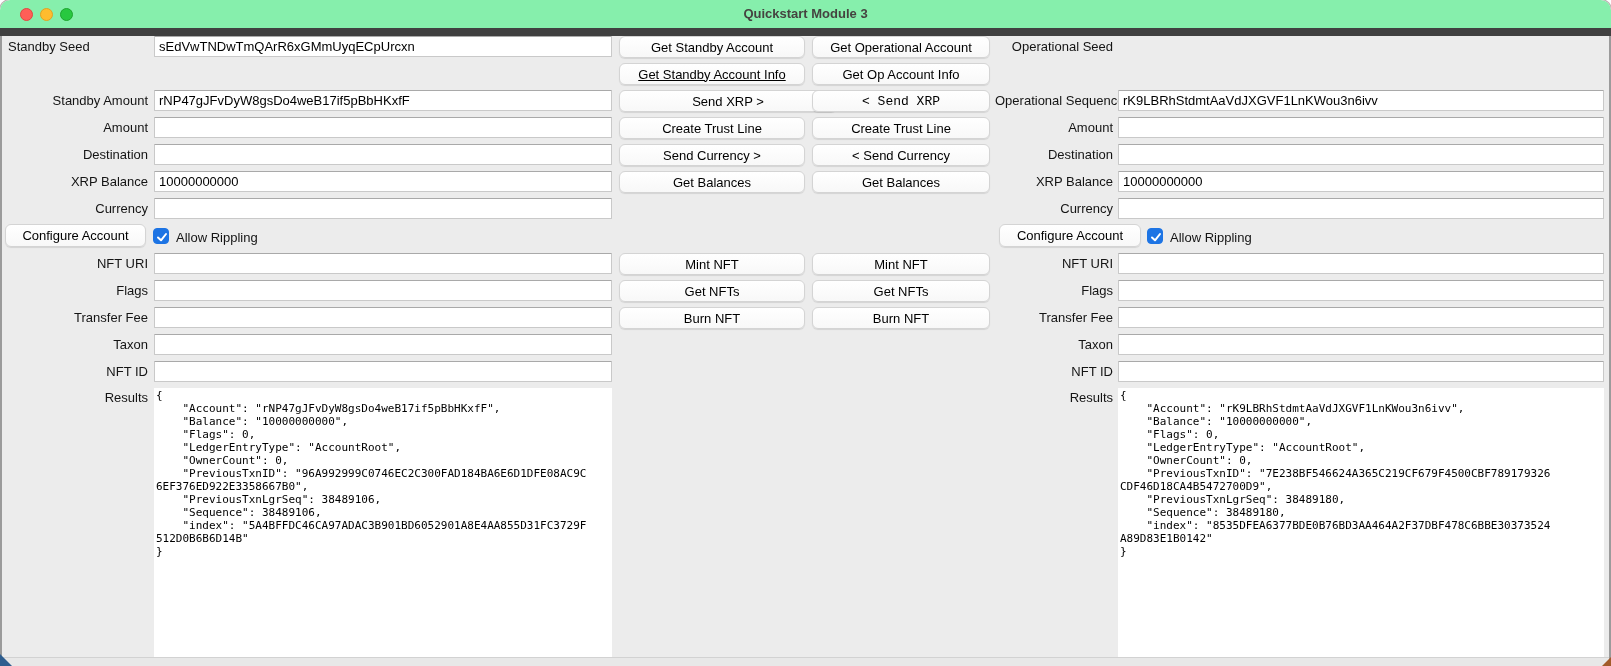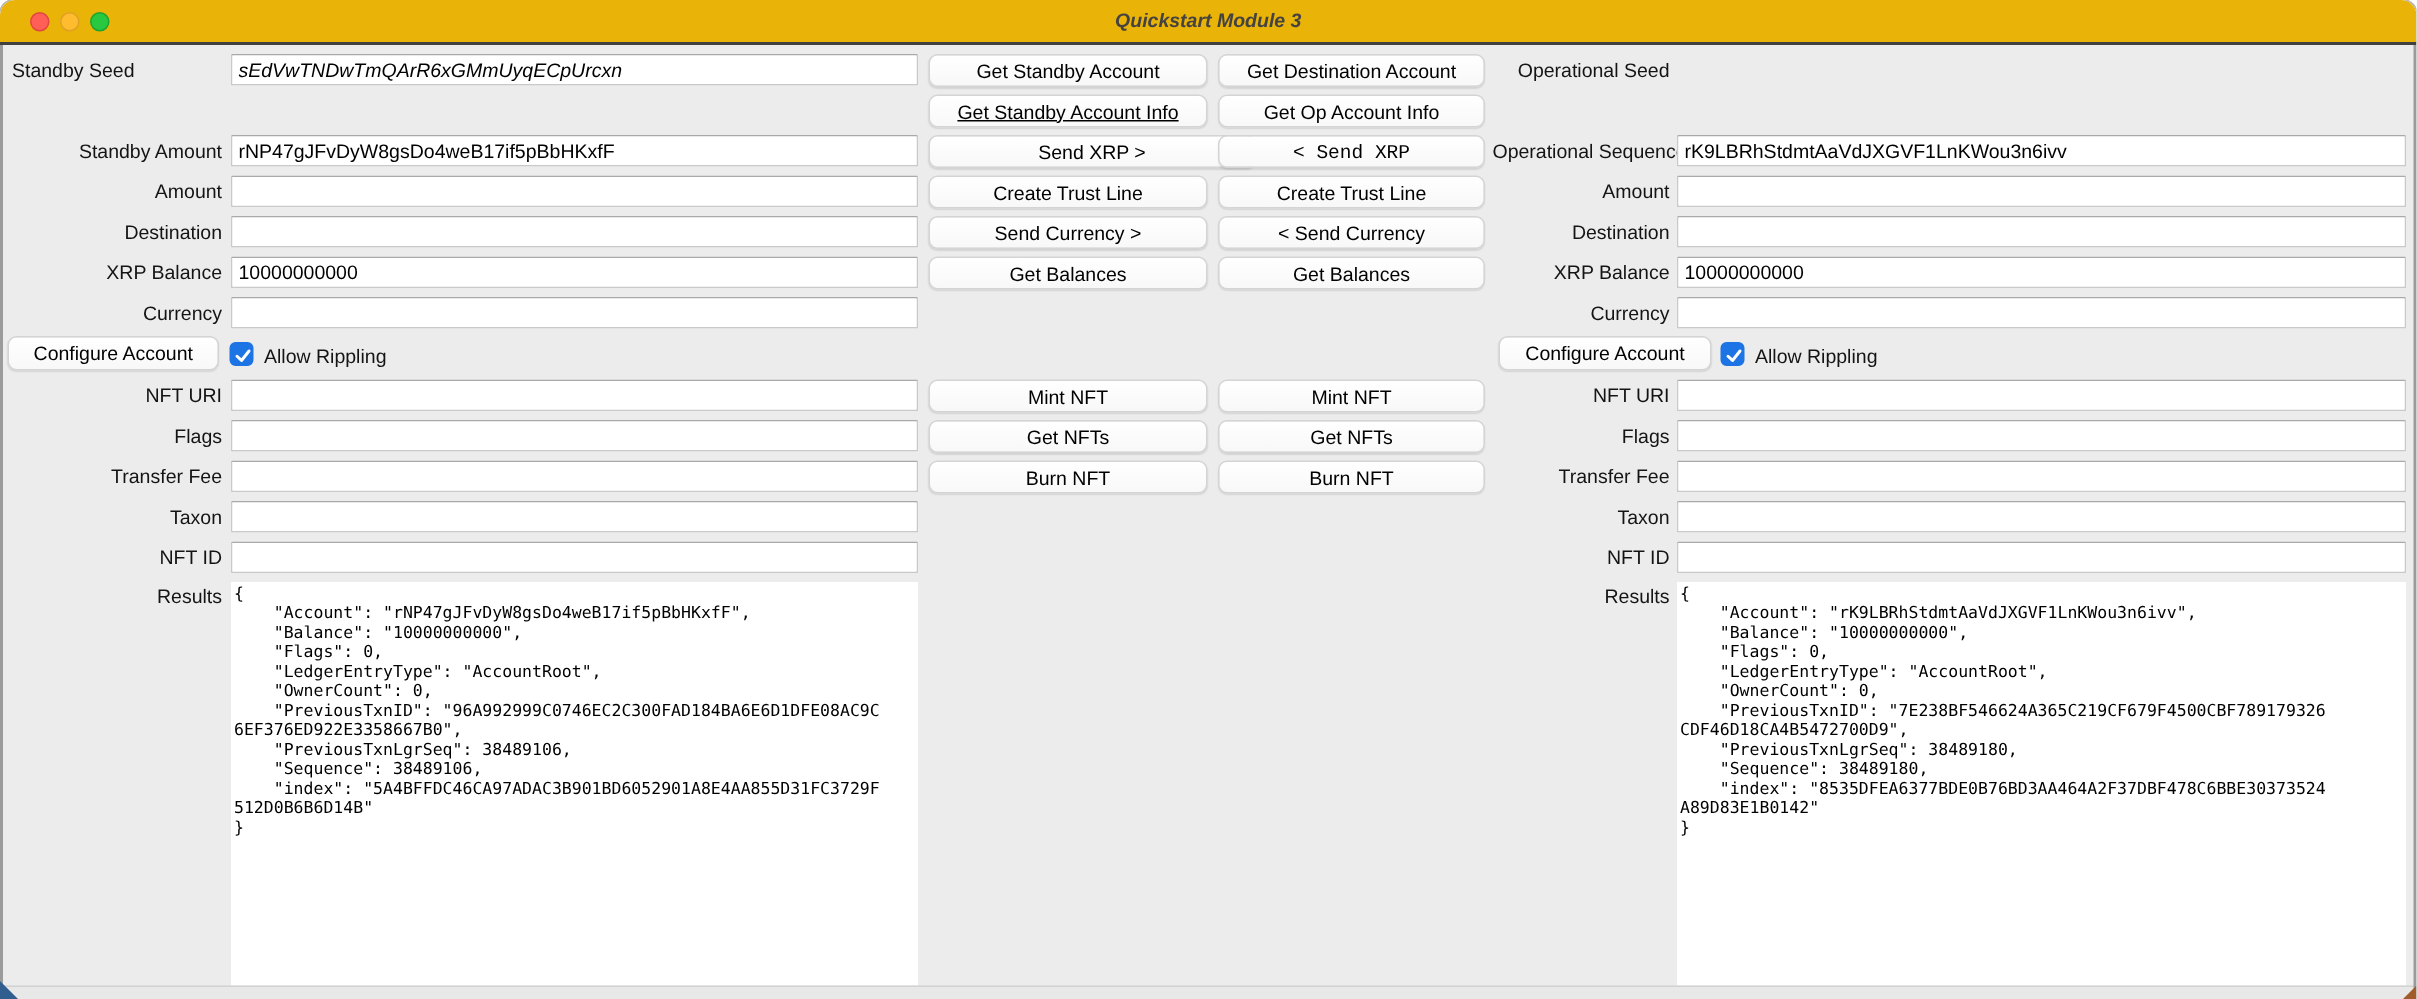--- a/index.html
+++ b/index.html
@@ -6,22 +6,22 @@
   .window {
     position:relative; width:1611px; height:666px;
     background:#ECECEC; overflow:hidden;
     border-radius:10px 10px 0 0;
     font-family:"Liberation Sans", sans-serif;
     box-shadow:0 0 0 1px #b6b2ae;
   }
   
   .titlebar {
     position:absolute; top:0; left:0; right:0; height:28px;
-    background:#eab308; border-bottom:2px solid #404040;
-    border-radius:10px 10px 0 0; z-index:4;font-style:italic;
+    background:#86efac; border-bottom:8px solid #404040;
+    border-radius:10px 10px 0 0; z-index:4;
   }
   .title-text {
     position:absolute; left:0; right:0; top:6px; text-align:center;
     font-size:13px; font-weight:bold; color:#454340;
   }
   .tl { position:absolute; top:8px; width:13px; height:13px; border-radius:50%; }
   .tl.red    { left:20px; background:#FF5F57; border:1px solid #E14640; box-sizing:border-box; }
   .tl.yellow { left:40px; background:#FEBC2E; border:1px solid #E0A123; box-sizing:border-box; }
   .tl.green  { left:60px; background:#28C840; border:1px solid #1FA42F; box-sizing:border-box; }
   
@@ -71,21 +71,21 @@
     <span class="tl red"></span>
     <span class="tl yellow"></span>
     <span class="tl green"></span>
     <div class="title-text">Quickstart Module 3</div>
   </div>
 
   <div class="edge l"></div>
   <div class="edge r"></div>
 
   <div class="lbl" style="left:8px; top:39px;">Standby Seed</div>
-  <input class="entry" style="left: 154px; top: 36px; width: 458px; font-style: italic;" value="sEdVwTNDwTmQArR6xGMmUyqECpUrcxn">
+  <input class="entry" style="left: 154px; top: 36px; width: 458px;" value="sEdVwTNDwTmQArR6xGMmUyqECpUrcxn">
 
   <div class="lbl ra" style="left:0; top:93px; width:148px;">Standby Amount</div>
   <input class="entry" style="left: 154px; top: 90px; width: 458px;" value="rNP47gJFvDyW8gsDo4weB17if5pBbHKxfF">
 
   <div class="lbl ra" style="left:0; top:120px; width:148px;">Amount</div>
   <input class="entry" style="left: 154px; top: 117px; width: 458px;" value="">
 
   <div class="lbl ra" style="left:0; top:147px; width:148px;">Destination</div>
   <input class="entry" style="left: 154px; top: 144px; width: 458px;" value="">
 
@@ -136,21 +136,21 @@
   <button class="btn" style="left:619px; top:36px;  width:186px;">Get Standby Account</button>
   <button class="btn" style="left:619px; top:63px;  width:186px;text-decoration:underline;">Get Standby Account Info</button>
   <button class="btn" style="left:619px; top:90px;  width:218px;">Send XRP &gt;</button>
   <button class="btn" style="left:619px; top:117px; width:186px;">Create Trust Line</button>
   <button class="btn" style="left:619px; top:144px; width:186px;">Send Currency &gt;</button>
   <button class="btn" style="left:619px; top:171px; width:186px;">Get Balances</button>
   <button class="btn" style="left:619px; top:253px; width:186px;">Mint NFT</button>
   <button class="btn" style="left:619px; top:280px; width:186px;">Get NFTs</button>
   <button class="btn" style="left:619px; top:307px; width:186px;">Burn NFT</button>
 
-  <button class="btn" style="left:812px; top:36px;  width:178px;">Get Destination Account</button>
+  <button class="btn" style="left:812px; top:36px;  width:178px;">Get Operational Account</button>
   <button class="btn" style="left:812px; top:63px;  width:178px;">Get Op Account Info</button>
   <button class="btn" style="left:812px; top:90px;  width:178px;font-family:Liberation Mono, monospace;">&lt; Send XRP</button>
   <button class="btn" style="left:812px; top:117px; width:178px;">Create Trust Line</button>
   <button class="btn" style="left:812px; top:144px; width:178px;">&lt; Send Currency</button>
   <button class="btn" style="left:812px; top:171px; width:178px;">Get Balances</button>
   <button class="btn" style="left:812px; top:253px; width:178px;">Mint NFT</button>
   <button class="btn" style="left:812px; top:280px; width:178px;">Get NFTs</button>
   <button class="btn" style="left:812px; top:307px; width:178px;">Burn NFT</button>
 
   <div class="lbl ra" style="left:995px; top:39px; width:118px;">Operational Seed</div>

